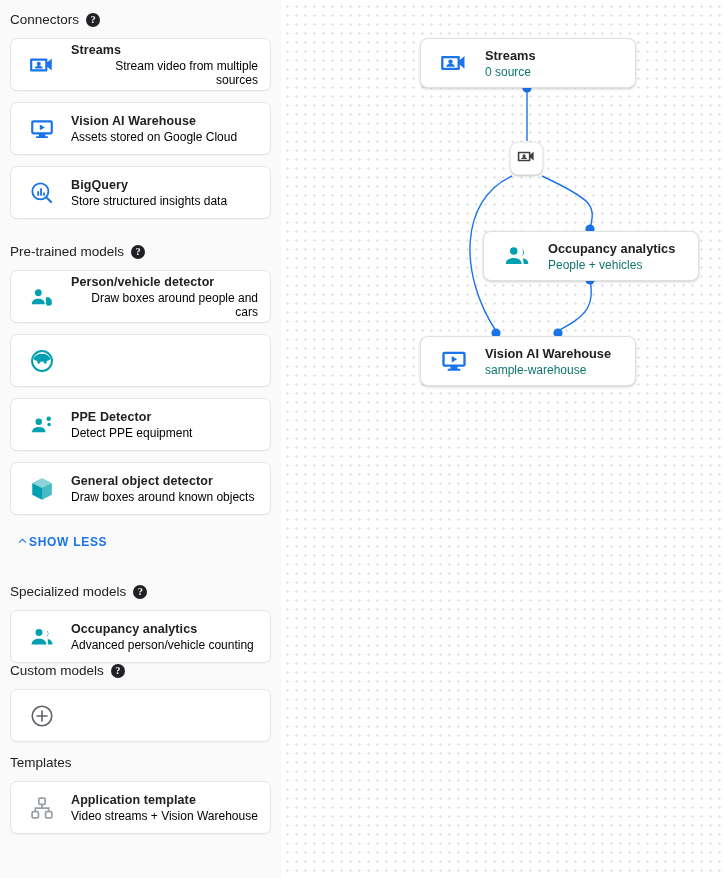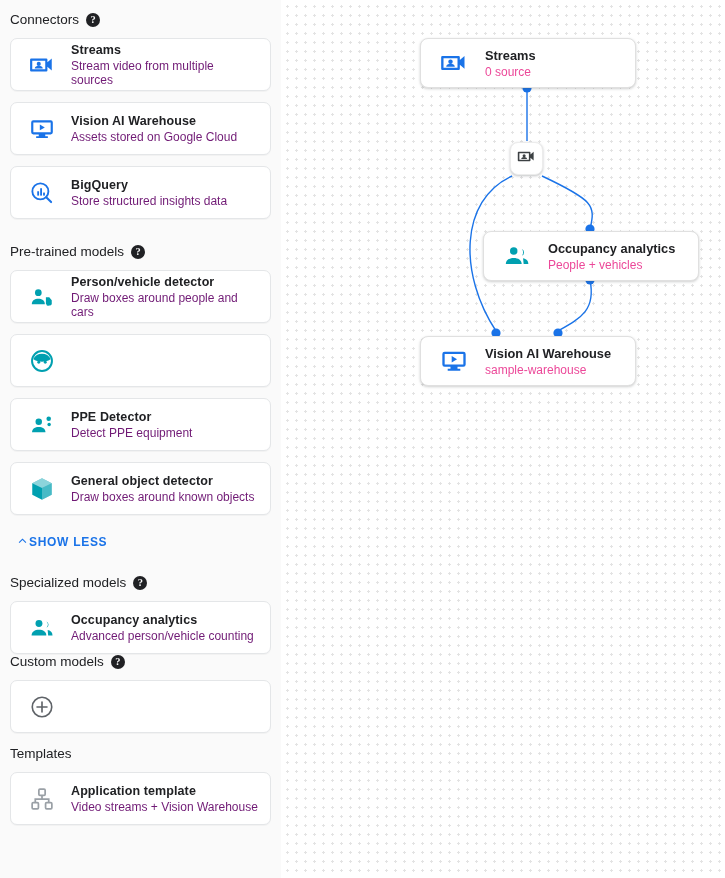--- a/index.html
+++ b/index.html
@@ -21,21 +21,21 @@
     flex: 0 0 281px;
     position: relative;
   }
   .section-head {
     display: flex; align-items: center; gap: 7px;
     font-size: 13.5px; color: #202124; font-weight: 400;
     padding-left: 0px;
   }
   .sec-connectors  { margin-top: 12px; }
   .sec-pretrained  { margin-top: 25px; }
-  .sec-specialized { margin-top: 25px; }
+  .sec-specialized { margin-top: 34px; }
   .sec-custom      { }
   .sec-templates   { margin-top: 13px; }
 
   .help-icon {
     width: 14px; height: 14px; border-radius: 50%;
     background: #202124; color: #fafafa;
     font-size: 10.5px; font-weight: 700; line-height: 14px;
     text-align: center; display: inline-block;
     font-family: "Liberation Serif", serif;
     cursor: pointer;
@@ -52,21 +52,21 @@
     cursor: pointer;
     box-shadow: 0 1px 1px rgba(0,0,0,0.035);
   }
   .card:first-of-type { }
   .card .ic {
     width: 26px; height: 26px; margin-right: 16px; margin-left: 6px;
     flex: 0 0 26px; display: flex; align-items: center; justify-content: center;
   }
   .card .txt { display: flex; flex-direction: column; justify-content: center; gap: 2px; }
   .card .t1 { font-size: 12.5px; font-weight: 700; color: #202124; letter-spacing: .1px; }
-  .card .t2 { font-size: 12px; color: #701a75; }
+  .card .t2 { font-size: 12px; color: #000000; text-align: right; }
 
   .show-less {
     display: flex; align-items: center; gap: 0;
     margin-top: 19px; margin-left: 6px;
     color: #1a73e8; font-size: 12px; font-weight: 700;
     letter-spacing: .7px; cursor: pointer;
   }
 
   
   #canvas {
@@ -83,21 +83,21 @@
     border: 1px solid #e0e0e0;
     border-radius: 8px;
     display: flex; align-items: center;
     box-shadow: 0 1px 3px rgba(60,64,67,0.18), 0 1px 2px rgba(60,64,67,0.08);
     cursor: pointer;
   }
   .node .nic { width: 30px; height: 30px; margin: 0 16px 0 18px; flex:0 0 30px;
                display:flex; align-items:center; justify-content:center; }
   .node .ntxt { display:flex; flex-direction:column; gap:2px; }
   .node .n1 { font-size: 12.8px; font-weight: 700; color: #202124; }
-  .node .n2 { font-size: 12px; color: #ec4899; }
+  .node .n2 { font-size: 12px; color: #0f766e; }
 
   .hub {
     position: absolute;
     width: 33px; height: 33px;
     background: #fff; border-radius: 8px;
     border: 1px solid #ececec;
     box-shadow: 0 1px 3px rgba(60,64,67,0.22), 0 1px 2px rgba(60,64,67,0.1);
     display:flex; align-items:center; justify-content:center;
     z-index: 5; cursor: pointer;
   }

